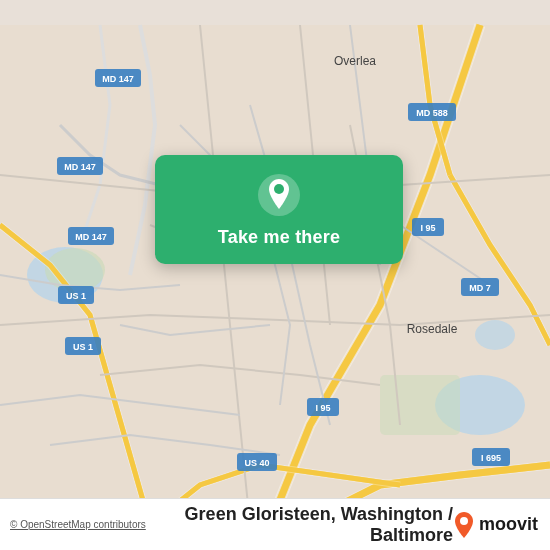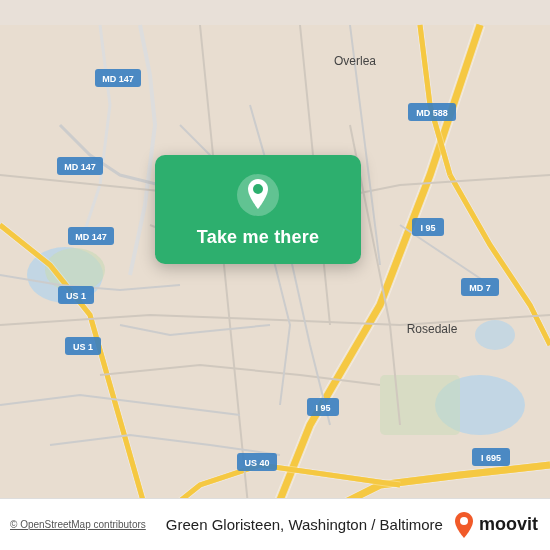--- a/index.html
+++ b/index.html
@@ -27,21 +27,21 @@
       top: 0; left: 0;
       width: 100%;
       height: 100%;
     }
 
     
     #card-overlay {
       position: absolute;
       top: 155px;
       left: 155px;
-      width: 206px;
+      width: 248px;
       background-color: #2daf6e;
       border-radius: 10px;
       padding: 18px 20px 16px 20px;
       display: flex;
       flex-direction: column;
       align-items: center;
       box-shadow: 0 4px 16px rgba(0,0,0,0.25);
       z-index: 10;
     }
 
@@ -77,25 +77,25 @@
       z-index: 20;
     }
 
     #attribution {
       font-size: 10px;
       color: #555;
       text-decoration: underline;
     }
 
     #footer-title {
-      font-size: 15px;
+      font-size: 18px;
       color: #222;
-      font-weight: 400;
+      font-weight: 700;
       flex: 1;
-      text-align: center;
+      text-align: right;
       padding-left: 10px;
     }
 
     #moovit-logo {
       display: flex;
       align-items: center;
       gap: 4px;
     }
 
     #moovit-pin {

